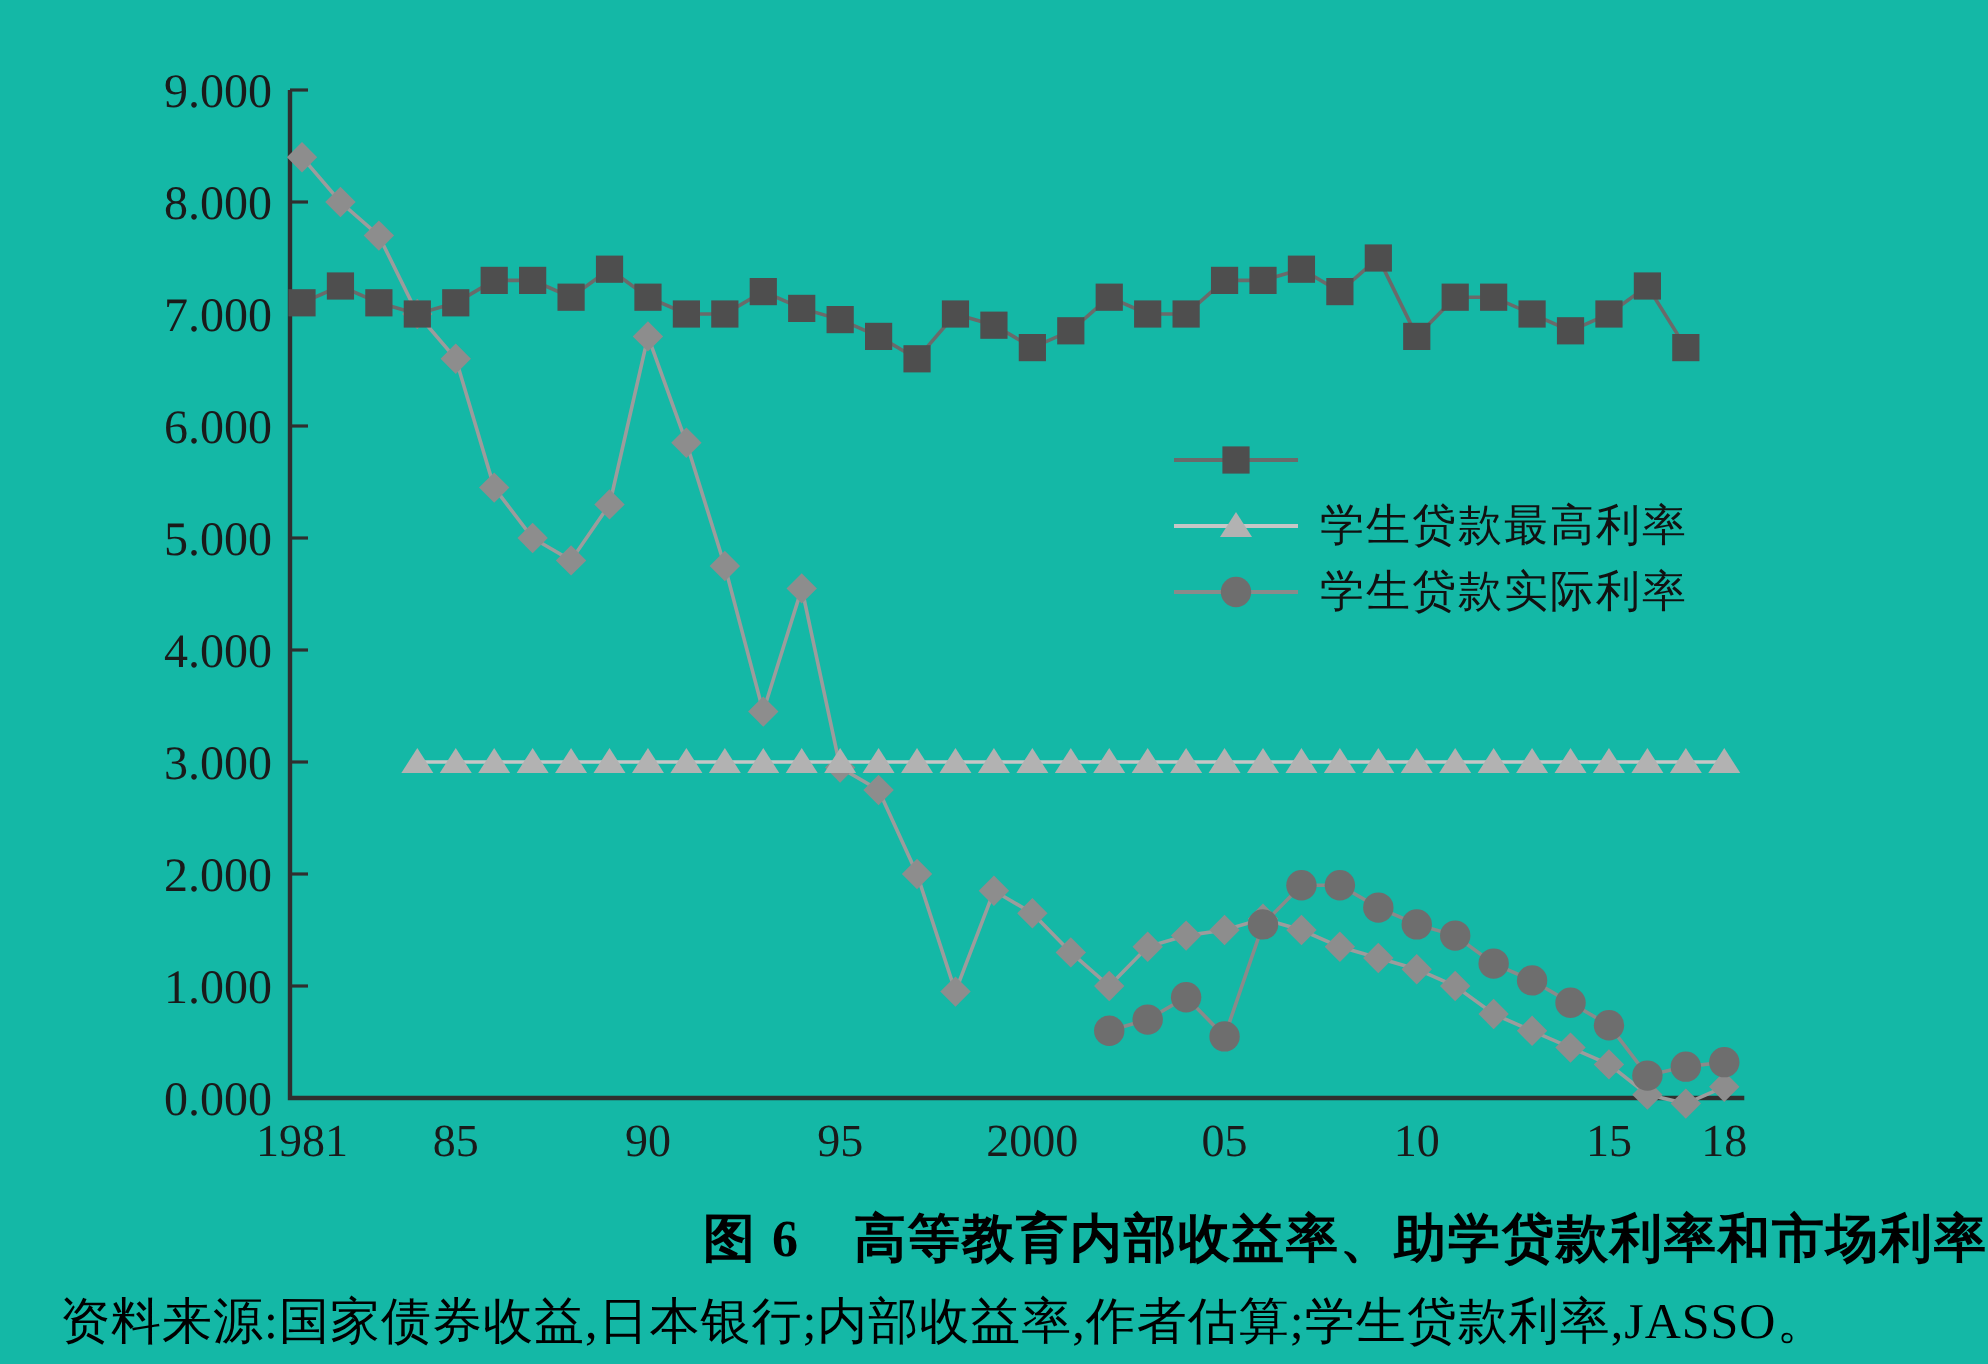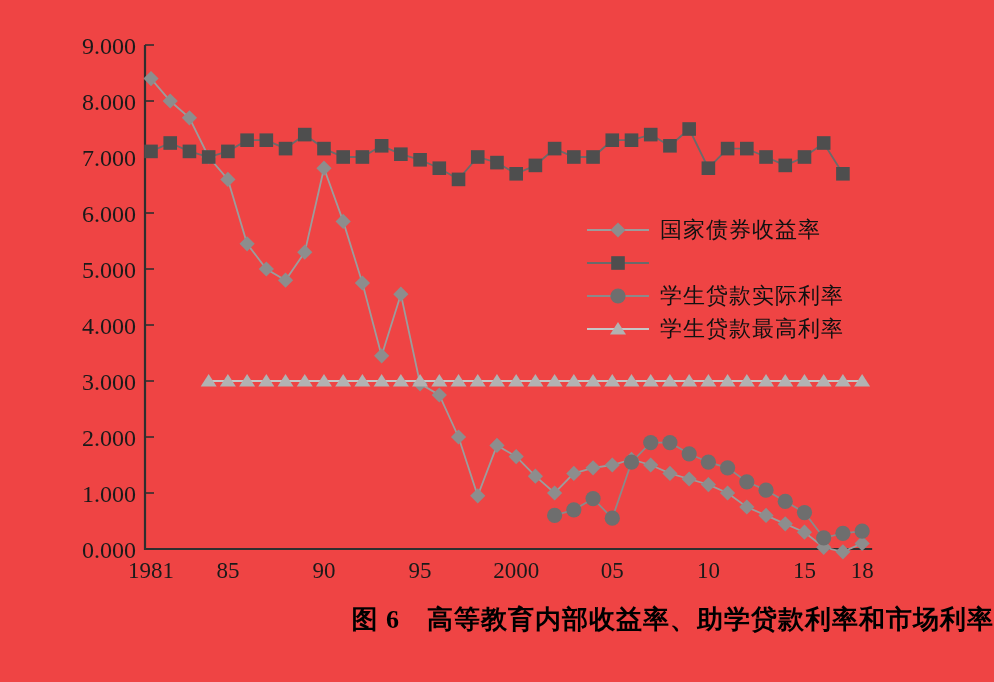--- a/index.html
+++ b/index.html
@@ -1,17 +1,17 @@
 <!DOCTYPE html>
 <html><head>
 <meta charset="utf-8">
 <style>
   html,body{margin:0;padding:0;background:#ffffff;}
   body{width:994px;height:682px;font-family:"Liberation Serif",serif;}
-  .page{position:relative;width:994px;height:682px;overflow:hidden;background:#ef4444;}
+  .page{position:relative;width:994px;height:682px;overflow:hidden;background:#14b8a6;}
   .chart-wrap{position:relative;width:994px;height:592px;}
   svg{display:block;}
   svg text{font-family:"Liberation Serif",serif;}
   .legend{position:absolute;left:586px;top:213px;}
   .legend-row{display:flex;align-items:center;height:33px;}
   .legend-marker{display:inline-block;width:64px;height:22px;}
   .legend-label{font-size:22px;color:#111;margin-left:10px;letter-spacing:1px;white-space:nowrap;}
   .caption{text-align:right;font-weight:bold;font-size:26px;color:#000;margin-top:10px;letter-spacing:1px;}
   .source{font-size:25px;color:#000;margin-top:7px;padding-left:30px;letter-spacing:0.5px;white-space:nowrap;}
 </style>
@@ -180,48 +180,40 @@
         <circle cx="785.26" cy="501.4" r="7.6" fill="#6e6e6e"></circle>
         <circle cx="804.48" cy="512.6" r="7.6" fill="#6e6e6e"></circle>
         <circle cx="823.6999999999999" cy="537.8" r="7.6" fill="#6e6e6e"></circle>
         <circle cx="842.92" cy="533.32" r="7.6" fill="#6e6e6e"></circle>
         <circle cx="862.14" cy="531.08" r="7.6" fill="#6e6e6e"></circle>
       </svg>
     <div class="legend">
       <div class="legend-row">
         <span class="legend-marker">
             <svg width="64" height="22">
-              <line x1="1" y1="11" x2="63" y2="11" stroke="#9c9c9c" stroke-width="2"></line>
-              <path d="M 32 3.4000000000000004 L 39.6 11 L 32 18.6 L 24.4 11 Z" fill="#8d8d8d"></path>
+              <line x1="1" y1="11" x2="63" y2="11" stroke="#6a6a6a" stroke-width="2"></line>
+              <rect x="25.2" y="4.2" width="13.6" height="13.6" fill="#4e4e4e"></rect>
             </svg>
           </span>
-        <span class="legend-label">国家债券收益率</span>
       </div>
       <div class="legend-row">
         <span class="legend-marker">
             <svg width="64" height="22">
-              <line x1="1" y1="11" x2="63" y2="11" stroke="#6a6a6a" stroke-width="2"></line>
-              <rect x="25.2" y="4.2" width="13.6" height="13.6" fill="#4e4e4e"></rect>
+              <line x1="1" y1="11" x2="63" y2="11" stroke="#c6c6c6" stroke-width="2"></line>
+              <path d="M 32 4 L 40 16.5 L 24 16.5 Z" fill="#b2b2b2"></path>
             </svg>
           </span>
+        <span class="legend-label">学生贷款最高利率</span>
       </div>
       <div class="legend-row">
         <span class="legend-marker">
             <svg width="64" height="22">
               <line x1="1" y1="11" x2="63" y2="11" stroke="#8a8a8a" stroke-width="2"></line>
               <circle cx="32" cy="11" r="7.6" fill="#6e6e6e"></circle>
             </svg>
           </span>
         <span class="legend-label">学生贷款实际利率</span>
       </div>
-      <div class="legend-row">
-        <span class="legend-marker">
-            <svg width="64" height="22">
-              <line x1="1" y1="11" x2="63" y2="11" stroke="#c6c6c6" stroke-width="2"></line>
-              <path d="M 32 4 L 40 16.5 L 24 16.5 Z" fill="#b2b2b2"></path>
-            </svg>
-          </span>
-        <span class="legend-label">学生贷款最高利率</span>
-      </div>
     </div>
   </div>
   <div class="caption">图 6　高等教育内部收益率、助学贷款利率和市场利率</div>
+  <div class="source">资料来源:国家债券收益,日本银行;内部收益率,作者估算;学生贷款利率,JASSO。</div>
 </div>
 
 </body></html>

